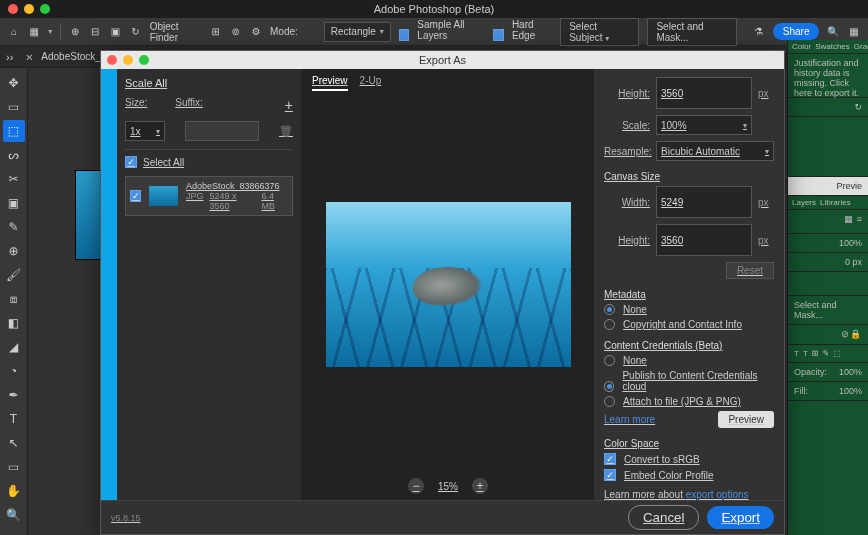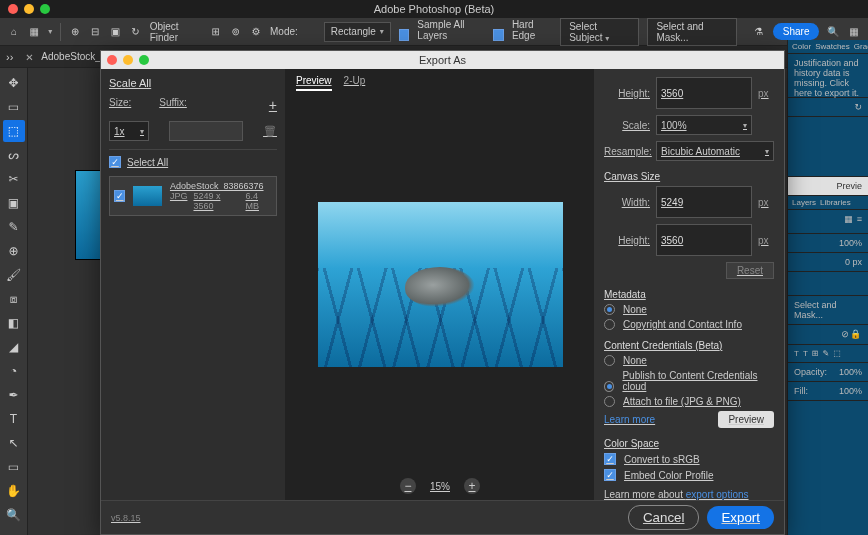--- a/index.html
+++ b/index.html
@@ -29,34 +29,34 @@
   .doc-tabs { height: 22px; background: #2a2a2a; display: flex; align-items: center; padding-left: 6px; gap: 4px; border-bottom: 1px solid #222; }
   .doc-tab { display: flex; align-items: center; gap: 6px; padding: 3px 8px; font-size: 10px; color: #ccc; }
   .doc-tab .x { width: 10px; height: 10px; color: #aaa; }
 
   
   .left-toolbar { position: absolute; left: 0; top: 68px; width: 28px; background: #383838; display: flex; flex-direction: column; align-items: center; padding: 4px 0; gap: 2px; border-right: 1px solid #222; }
   .left-toolbar .tool { width: 22px; height: 22px; display: flex; align-items: center; justify-content: center; border-radius: 2px; color: #ccc; font-size: 12px; }
   .left-toolbar .tool.active { background: #1473e6; color: #fff; }
 
   
-  .right-panels { position: absolute; right: 0; top: 40px; width: 81px; bottom: 0; background: #0c4a6e; border-left: 1px solid #222; font-size: 9px; color: #bbb; }
+  .right-panels { position: absolute; right: 0; top: 40px; width: 81px; bottom: 0; background: #14532d; border-left: 1px solid #222; font-size: 9px; color: #bbb; }
   .right-panels .tabrow { display: flex; gap: 4px; padding: 2px 4px; border-bottom: 1px solid #222; }
   .right-panels .tabrow span { font-size: 8px; }
   .right-panels .section { padding: 4px 6px; border-bottom: 1px solid #222; }
 
   
   .canvas-peek { position: absolute; left: 75px; top: 170px; width: 30px; height: 90px; background: linear-gradient(180deg,#2aa0d0,#0b6b9e); border:1px solid #000; }
 
   
   .dialog { position: absolute; left: 100px; top: 50px; width: 685px; height: 485px; background: #0ea5e9; border: 1px solid #555; box-shadow: 0 6px 24px rgba(0,0,0,.5); display: flex; flex-direction: column; text-decoration: underline; }
   .dialog-title { height: 18px; background: #e8e8e8; display: flex; align-items: center; position: relative; }
   .dialog-title .mac-lights { padding: 2px 6px; }
   .dialog-title .t { position: absolute; left: 0; right: 0; text-align: center; font-size: 11px; color: #333; }
-  .dialog-body { flex: 1; display: flex; overflow: hidden; }
+  .dialog-body { flex: 1; display: flex; overflow: hidden; margin-left: 16px; }
 
   
   .dlg-left { width: 185px; background: #2e2e2e; border-right: 1px solid #222; padding: 8px; display: flex; flex-direction: column; gap: 8px; }
   .dlg-left h4 { font-size: 11px; font-weight: 500; color: #ddd; }
   .size-row { display: flex; gap: 8px; font-size: 10px; color: #bbb; }
   .size-inputs { display: flex; gap: 20px; align-items: center; }
   .size-inputs .sel-sm { width: 40px; height: 20px; background: #222; border: 1px solid #555; display: flex; align-items: center; justify-content: space-between; padding: 0 4px; font-size: 10px; }
   .size-inputs .inp-sm { flex: 1; height: 20px; background: #3a3a3a; border: 1px solid #555; }
   .plus { color: #ccc; font-size: 14px; cursor: pointer; margin-left: auto; }
   .selectall { display: flex; align-items: center; gap: 6px; padding-top: 6px; border-top: 1px solid #444; font-size: 10px; }

